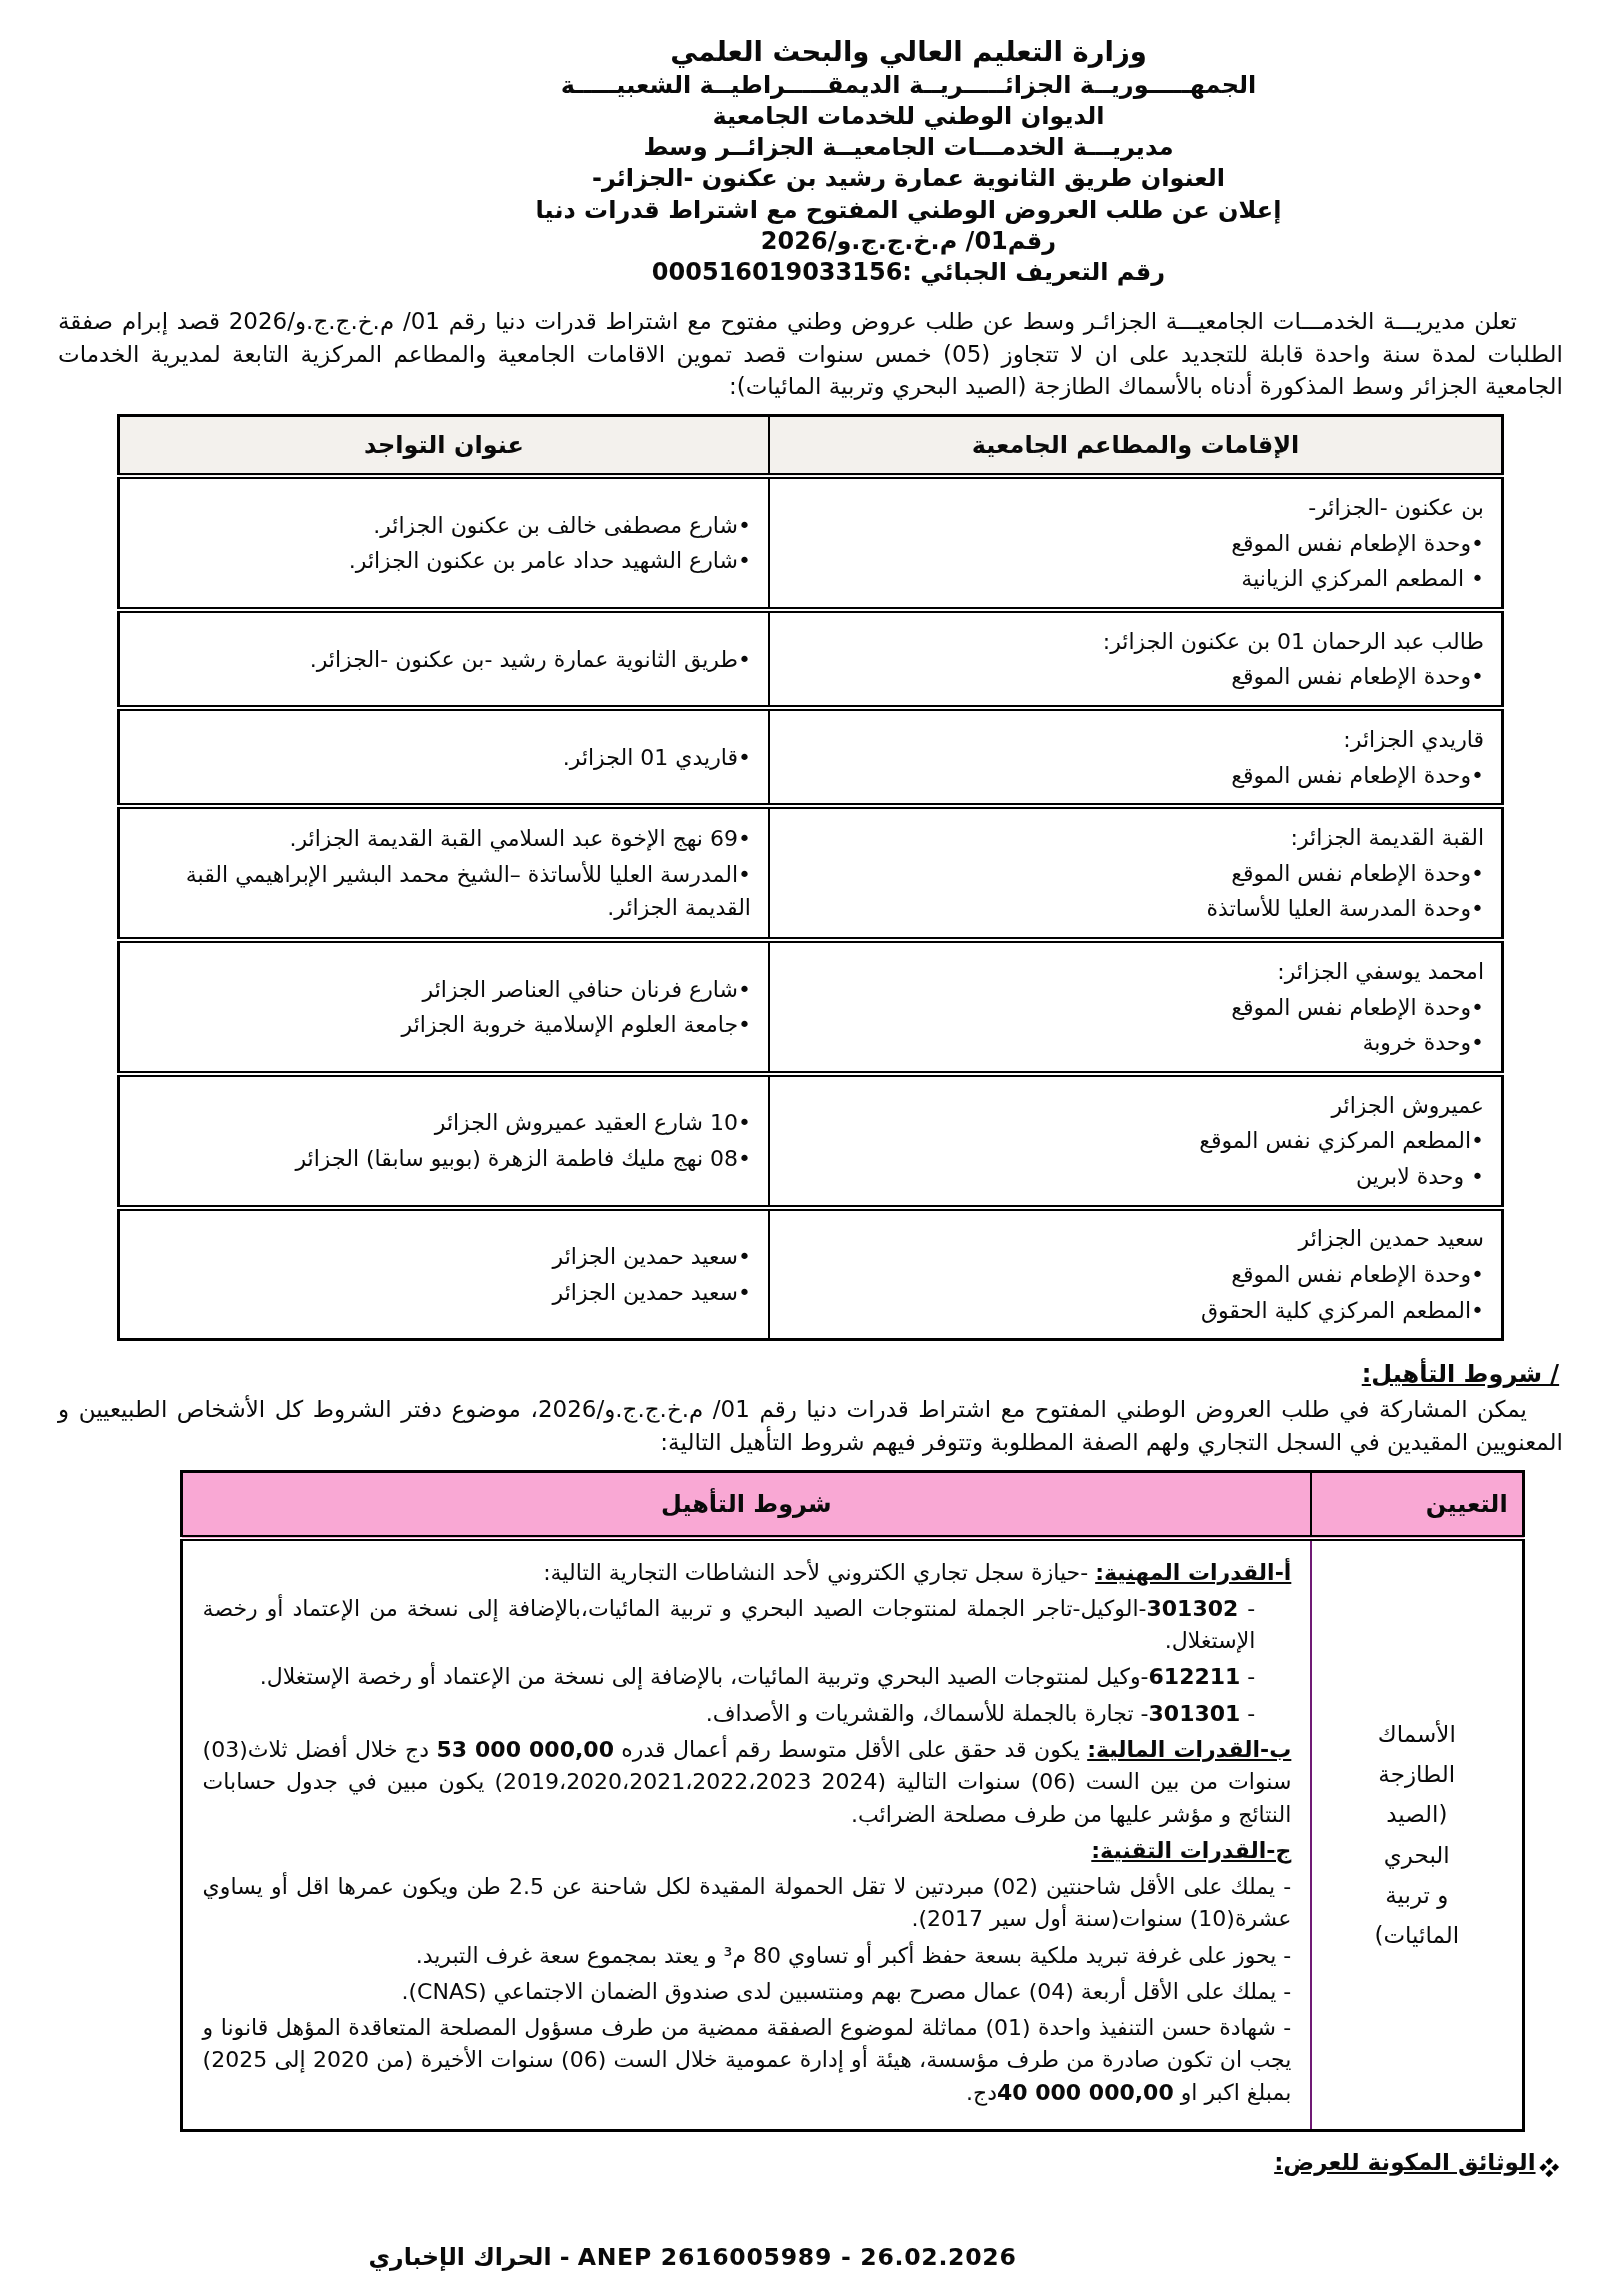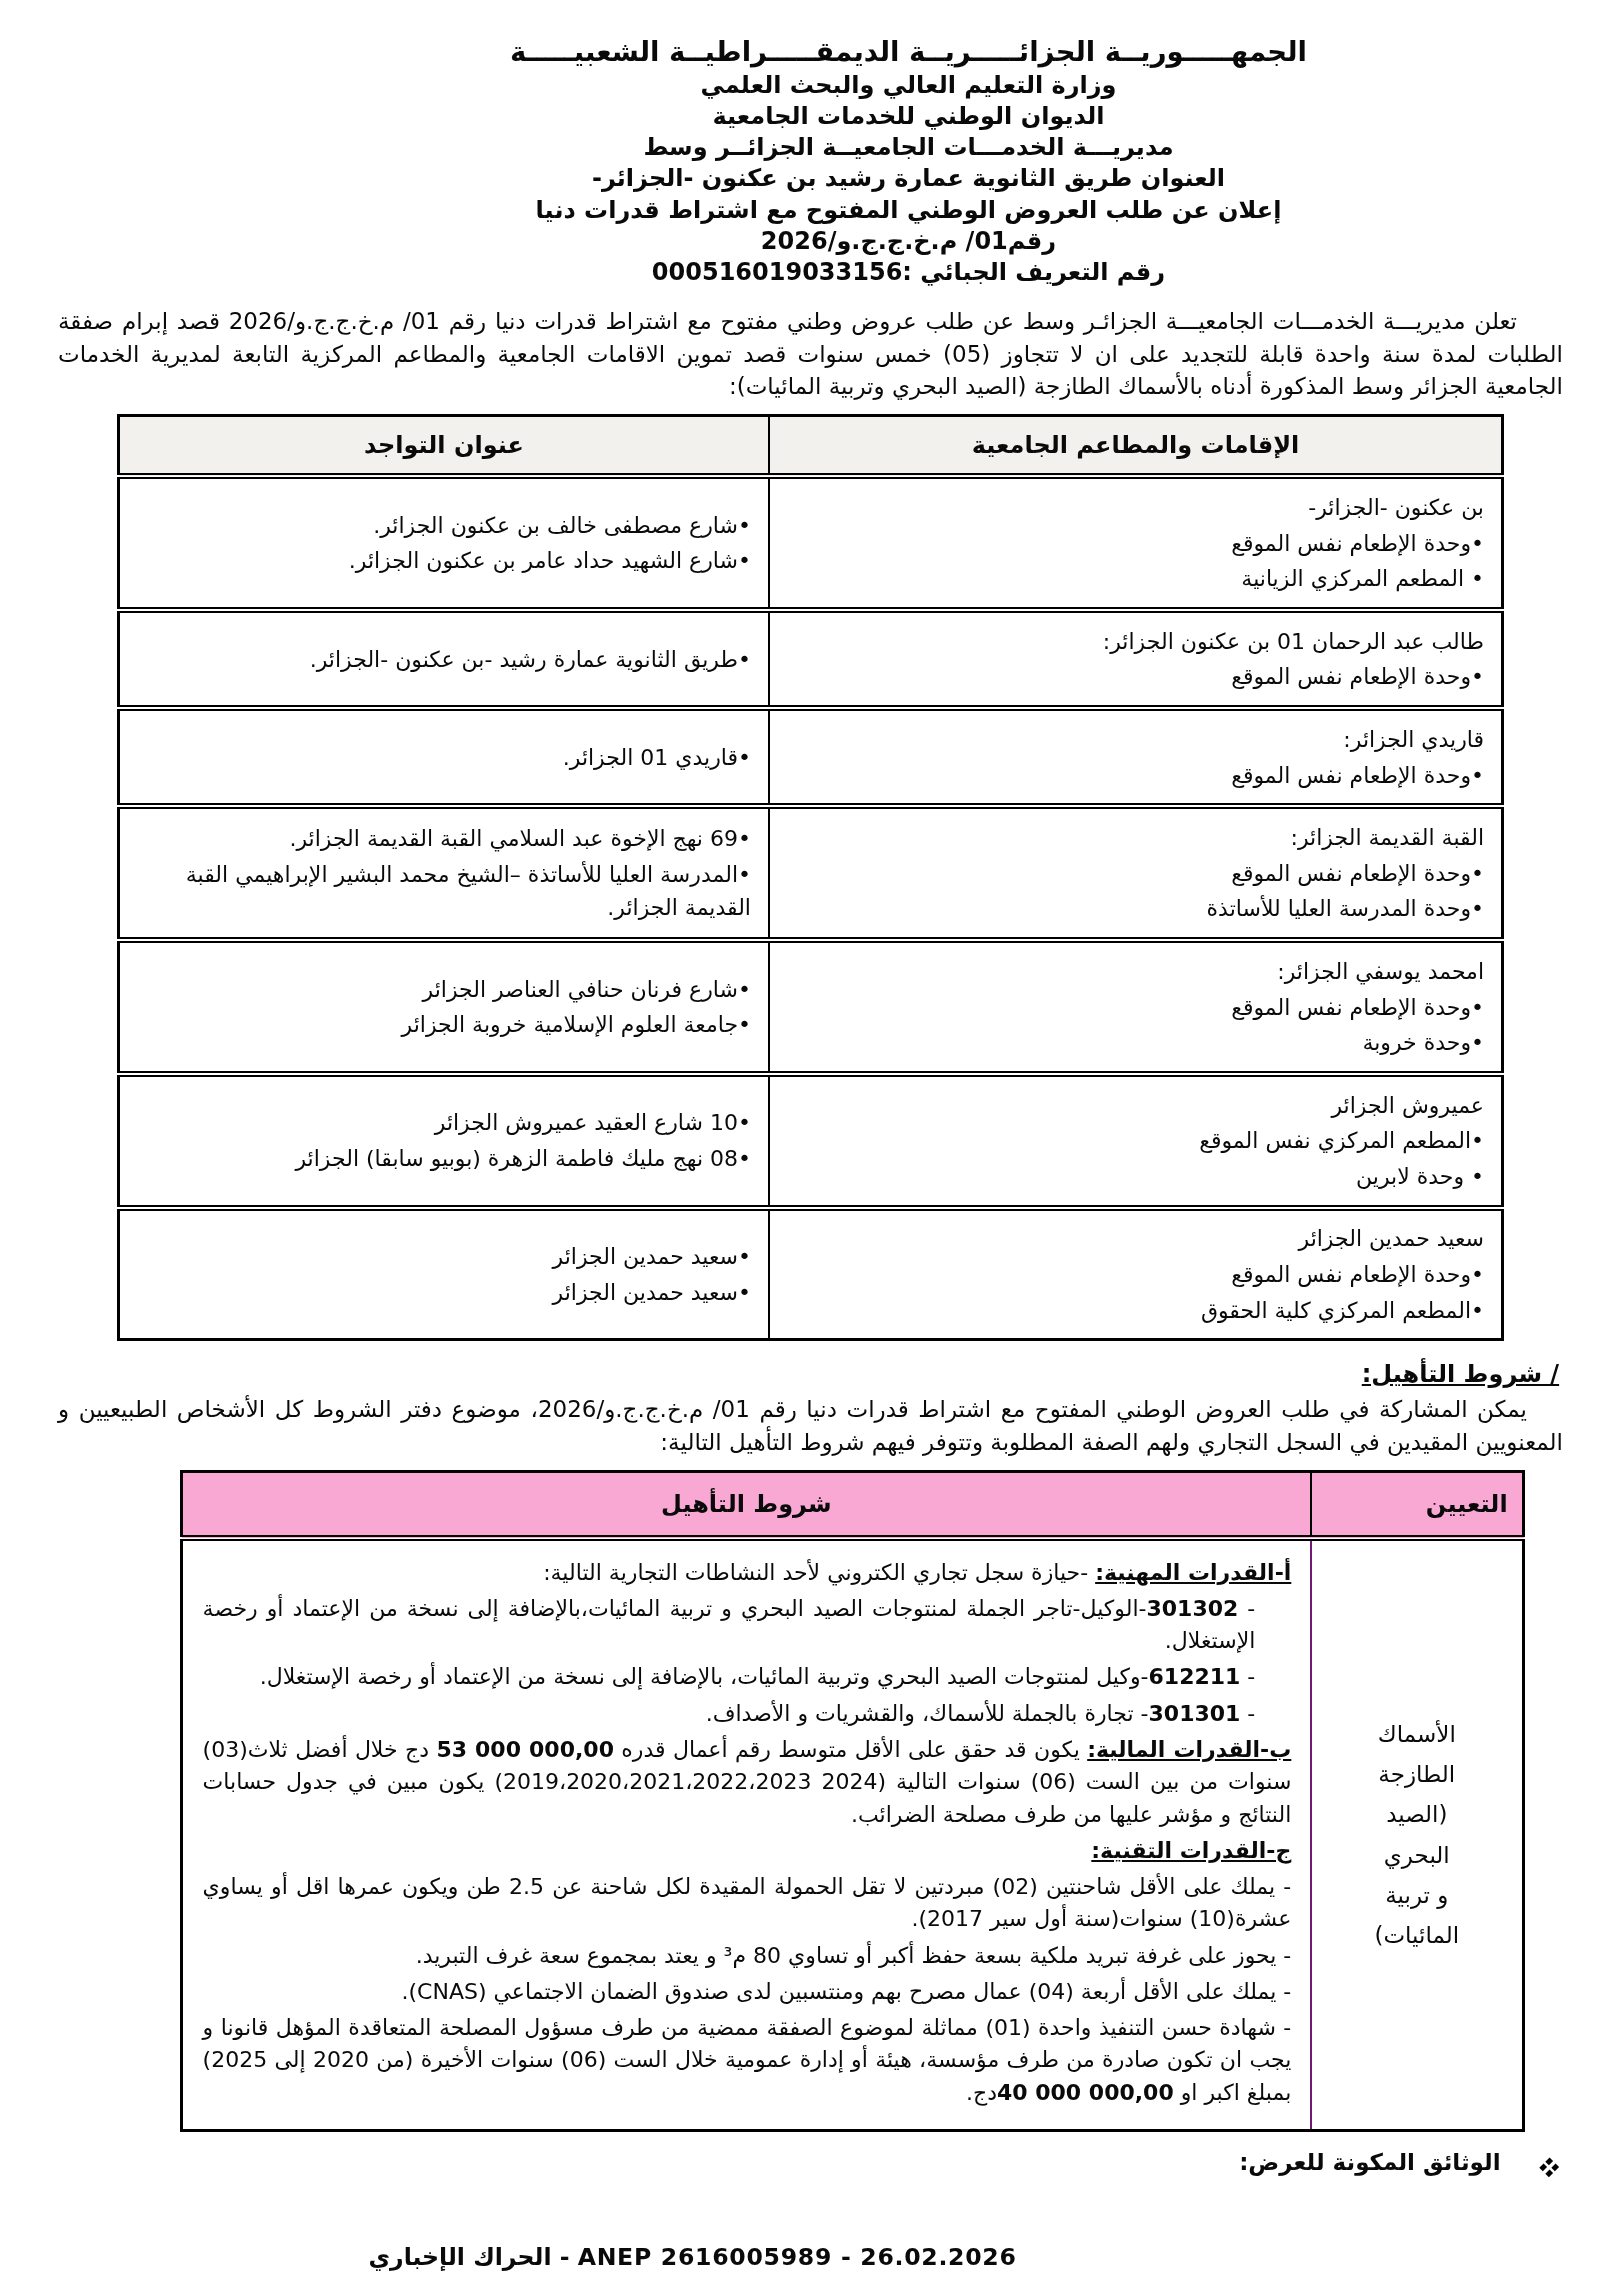--- a/index.html
+++ b/index.html
@@ -56,43 +56,43 @@
   }
   table.t2 td.cond{
     padding:11.8px 18.3px 15.7px 19.6px;line-height:1.47;text-align:justify;vertical-align:top;
   }
   .cond-line{margin:3.9px 0;}
   .cond-line.indent{padding-right:36px;}
   .b{font-weight:bold;}
   .u{text-decoration:underline;}
   
   .docs{margin:17px 9.2px 0 0;font-size:23px;}
-  .docs-title-row{font-weight:bold;display:flex;align-items:center;gap:35px;}
+  .docs-title-row{font-weight:bold;display:flex;align-items:center;gap:0;text-decoration:underline;}
   .diamond{
     width:14.4px;height:14.4px;position:relative;display:inline-block;
     transform:rotate(45deg);flex:0 0 auto;margin-right:3.9px;
   }
   .diamond::before{
     content:"";position:absolute;width:5.9px;height:5.9px;background:#000;
     box-shadow:8.5px 0 0 #000,0 8.5px 0 #000,8.5px 8.5px 0 #000;
   }
   
   .footer{
     position:absolute;bottom:23.6px;left:0;right:236px;text-align:center;
     direction:ltr;font-weight:bold;font-size:23.6px;letter-spacing:0.7px;
   }
 </style>
 </head>
 <body>
 
 <div class="page">
 
   <div class="doc-header">
+      <div class="h-line">وزارة التعليم العالي والبحث العلمي</div>
       <div class="h-line">الجمهـــــوريــة الجزائـــــريــة الديمقـــــراطيــة الشعبيـــــة</div>
-      <div class="h-line">وزارة التعليم العالي والبحث العلمي</div>
       <div class="h-line">الديوان الوطني للخدمات الجامعية</div>
       <div class="h-line">مديريـــة الخدمـــات الجامعيــة الجزائــر وسط</div>
       <div class="h-line">العنوان طريق الثانوية عمارة رشيد بن عكنون -الجزائر-</div>
       <div class="h-line">إعلان عن طلب العروض الوطني المفتوح مع اشتراط قدرات دنيا</div>
       <div class="h-line">رقم01/ م.خ.ج.ج.و/2026</div>
       <div class="h-line">رقم التعريف الجبائي :000516019033156</div>
     </div>
 
   <p class="intro">تعلن مديريـــة الخدمـــات الجامعيـــة الجزائـر وسط عن طلب عروض وطني مفتوح مع اشتراط قدرات دنيا رقم 01/ م.خ.ج.ج.و/2026 قصد إبرام صفقة الطلبات لمدة سنة واحدة قابلة للتجديد على ان لا تتجاوز (05) خمس سنوات قصد تموين الاقامات الجامعية والمطاعم المركزية التابعة لمديرية الخدمات الجامعية الجزائر وسط المذكورة أدناه بالأسماك الطازجة (الصيد البحري وتربية المائيات):</p>
 

